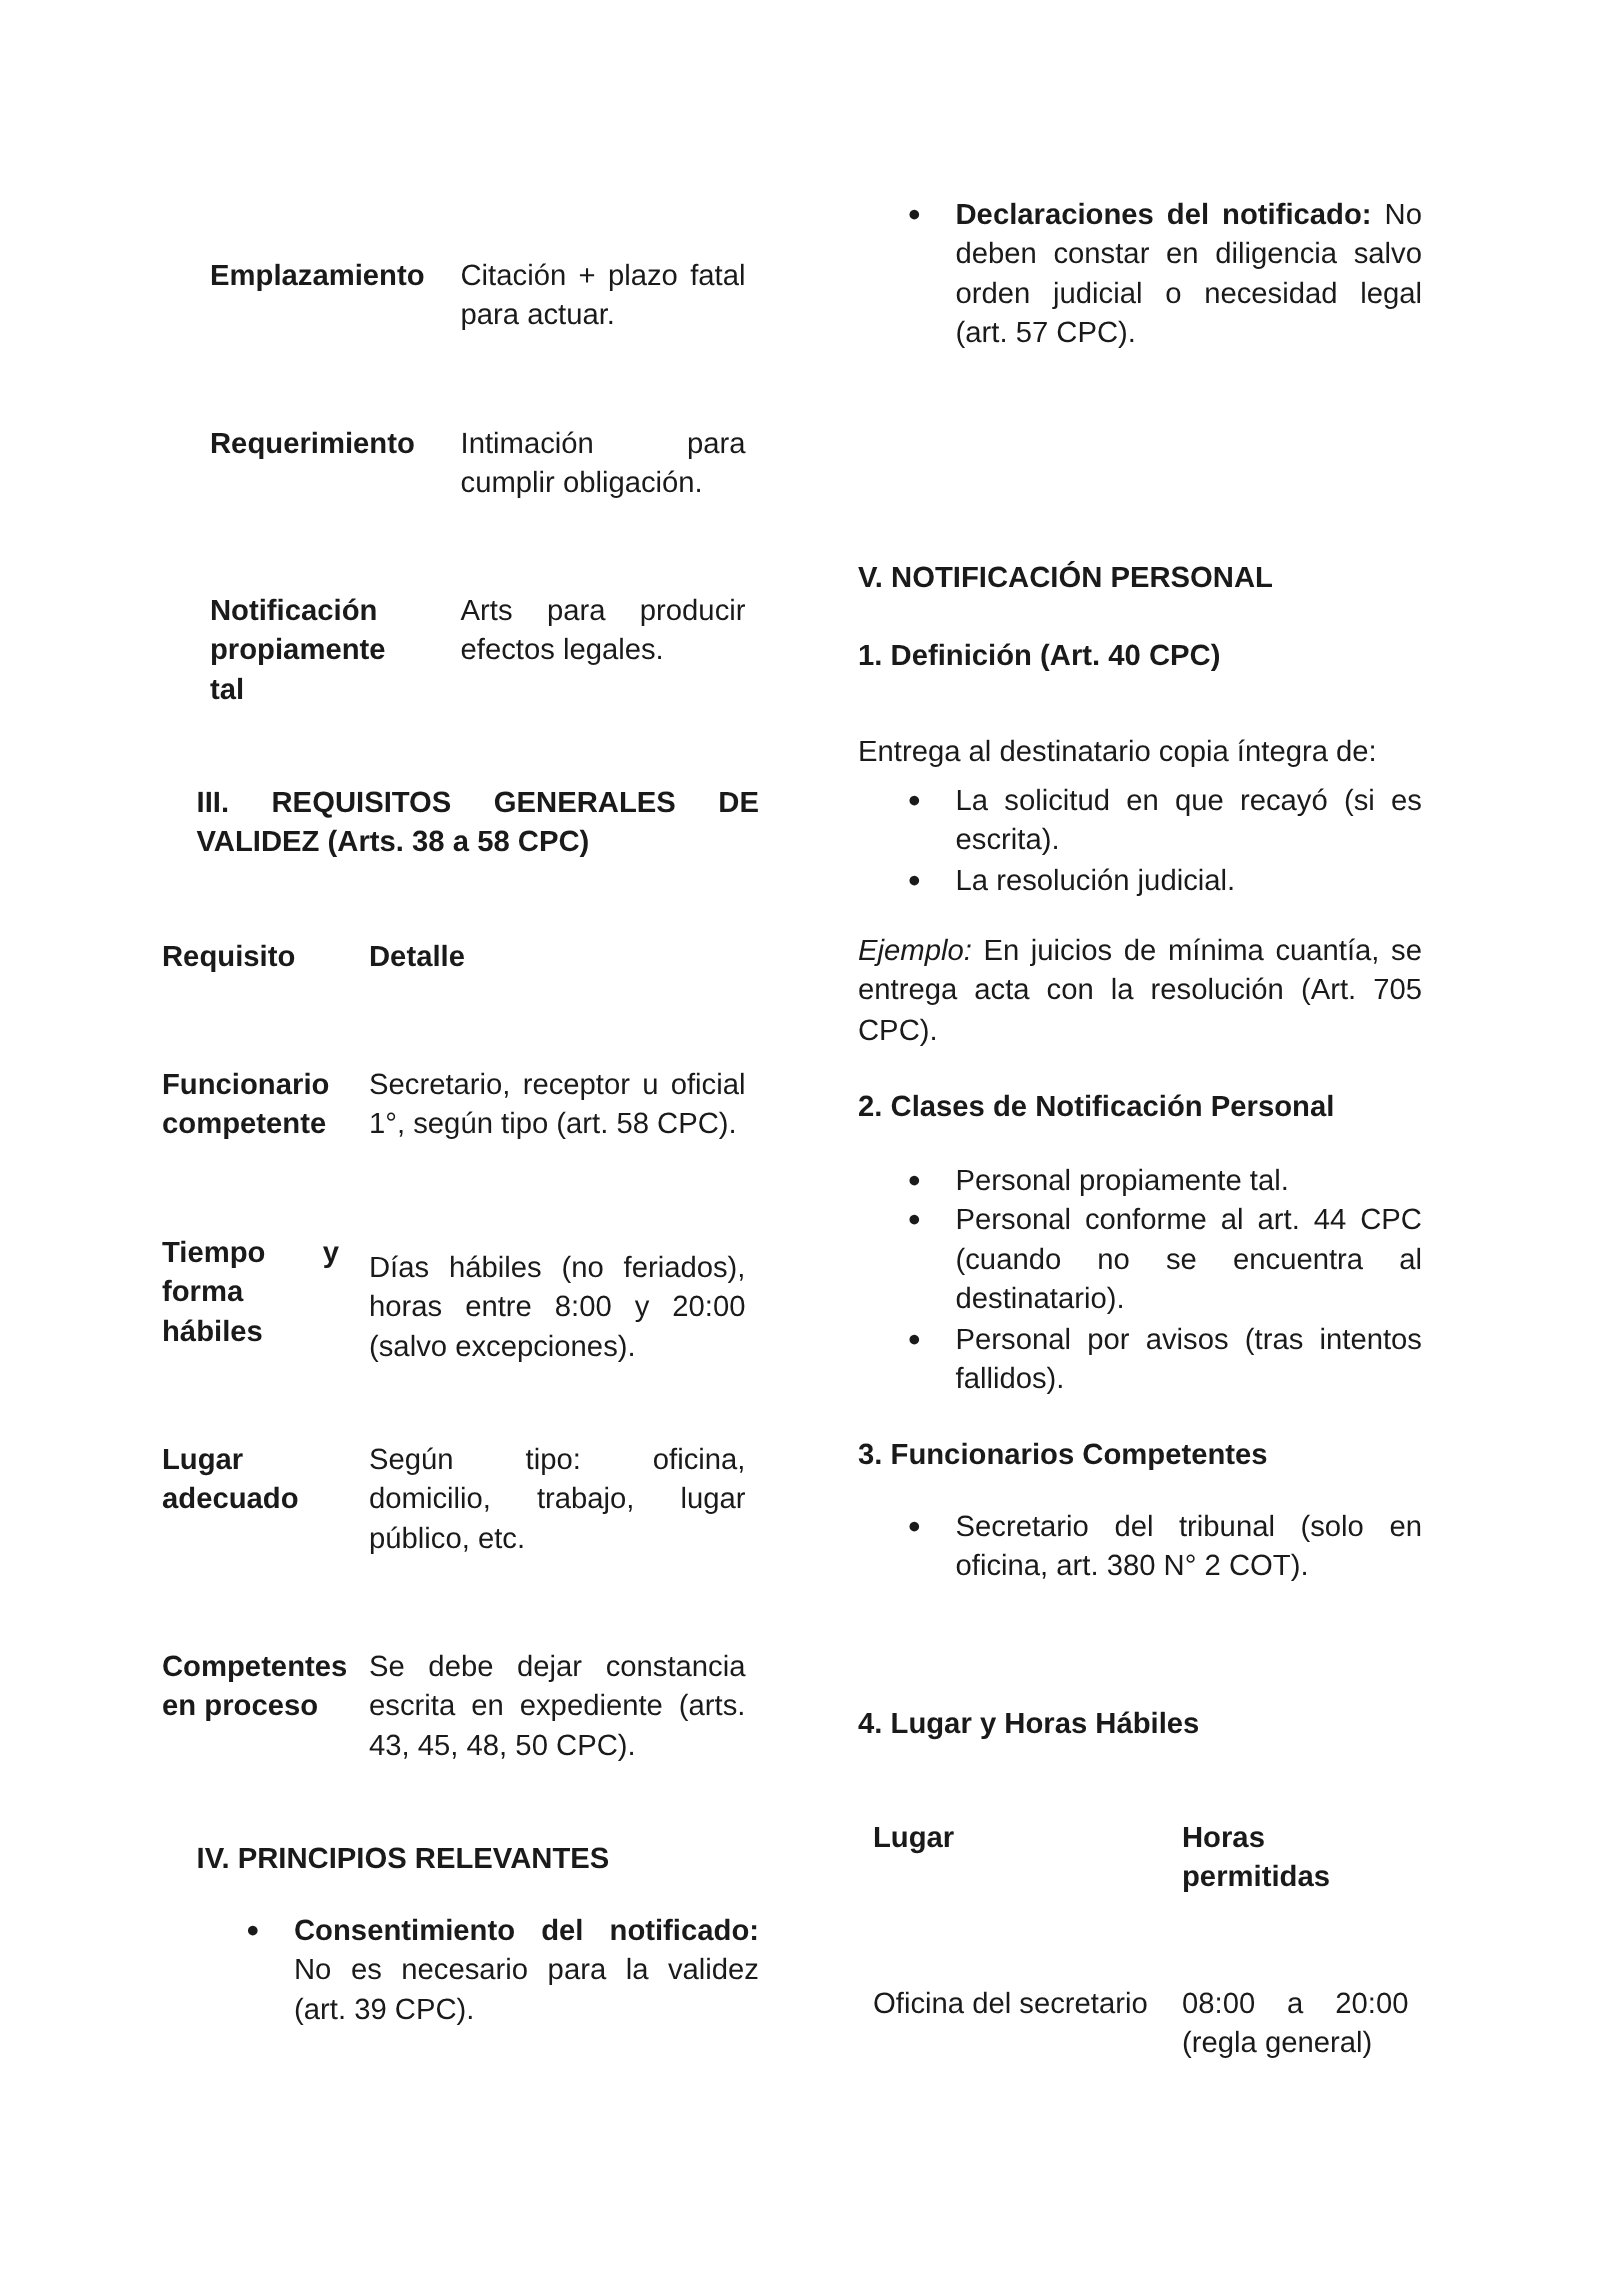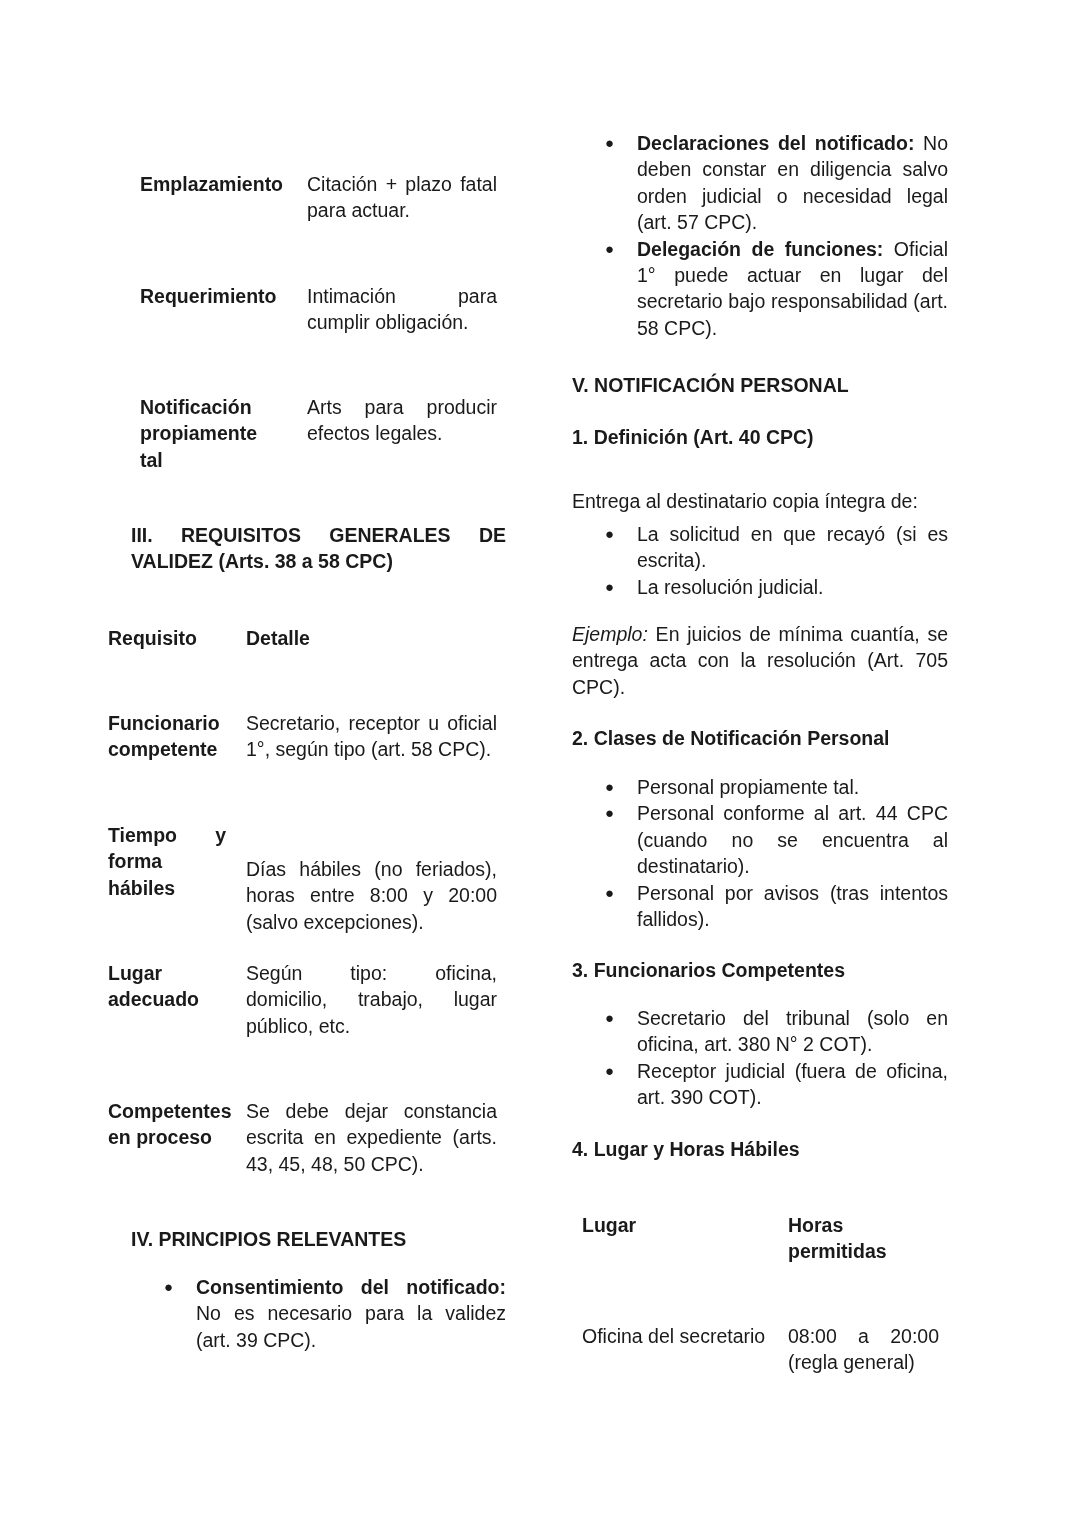--- a/index.html
+++ b/index.html
@@ -48,21 +48,21 @@
 
     <div>
       <div class="cell b" style="left:108px; top:710px; width:120px;">Funcionario competente</div>
       <div class="cell just" style="left:246px; top:710px; width:251px;">Secretario, receptor u oficial 1°, según tipo (art. 58 CPC).</div>
     </div>
 
     <div>
       <div class="cell b just" style="left:108px; top:822px; width:118px; text-align-last:auto;">
         <span>Tiempo y forma hábiles</span>
       </div>
-      <div class="cell just" style="left:246px; top:856px; width:251px;">Días hábiles (no feriados), horas entre 8:00 y 20:00 (salvo excepciones).</div>
+      <div class="cell just" style="left:246px; top:832px; width:251px;">Días hábiles (no feriados), horas entre 8:00 y 20:00 (salvo excepciones).</div>
     </div>
 
     <div>
       <div class="cell b" style="left:108px; top:960px; width:120px;">Lugar adecuado</div>
       <div class="cell just" style="left:246px; top:960px; width:251px;">Según tipo: oficina, domicilio, trabajo, lugar público, etc.</div>
     </div>
 
     <div>
       <div class="cell b" style="left:108px; top:1098px; width:125px;">Competentes en proceso</div>
       <div class="cell just" style="left:246px; top:1098px; width:251px;">Se debe dejar constancia escrita en expediente (arts. 43, 45, 48, 50 CPC).</div>
@@ -77,24 +77,20 @@
     </div>
   </div>
 </div>
 
 <div>
 
   <div class="abs ul" style="left:637px; top:130px; width:311px;">
     <div class="li just">
       <span class="bullet"></span>
       <span class="b">Declaraciones del notificado:</span><span> No deben constar en diligencia salvo orden judicial o necesidad legal (art. 57 CPC).</span>
-    </div>
-    <div class="li just">
-      <span class="bullet"></span>
-      <span class="b">Delegación de funciones:</span><span> Oficial 1° puede actuar en lugar del secretario bajo responsabilidad (art. 58 CPC).</span>
     </div>
   </div>
 
   <div class="abs h" style="left:572px; top:372px;">V. NOTIFICACIÓN PERSONAL</div>
 
   <div class="abs h" style="left:572px; top:424px;">1. Definición (Art. 40 CPC)</div>
   <div class="abs" style="left:572px; top:488px;">Entrega al destinatario copia íntegra de:</div>
   <div class="abs ul" style="left:637px; top:521px; width:311px;">
     <div class="li just">
       <span class="bullet"></span>
@@ -124,24 +120,20 @@
       <span>Personal por avisos (tras intentos fallidos).</span>
     </div>
   </div>
 
   <div class="abs h" style="left:572px; top:957px;">3. Funcionarios Competentes</div>
   <div class="abs ul" style="left:637px; top:1005px; width:311px;">
     <div class="li just">
       <span class="bullet"></span>
       <span>Secretario del tribunal (solo en oficina, art. 380 N° 2 COT).</span>
     </div>
-    <div class="li just">
-      <span class="bullet"></span>
-      <span>Receptor judicial (fuera de oficina, art. 390 COT).</span>
-    </div>
   </div>
 
   <div class="abs h" style="left:572px; top:1136px;">4. Lugar y Horas Hábiles</div>
   <div>
     <div>
       <div class="cell b" style="left:582px; top:1212px;">Lugar</div>
       <div class="cell b" style="left:788px; top:1212px; width:110px;">Horas permitidas</div>
     </div>
     <div>
       <div class="cell" style="left:582px; top:1323px; width:200px;">Oficina del secretario</div>

